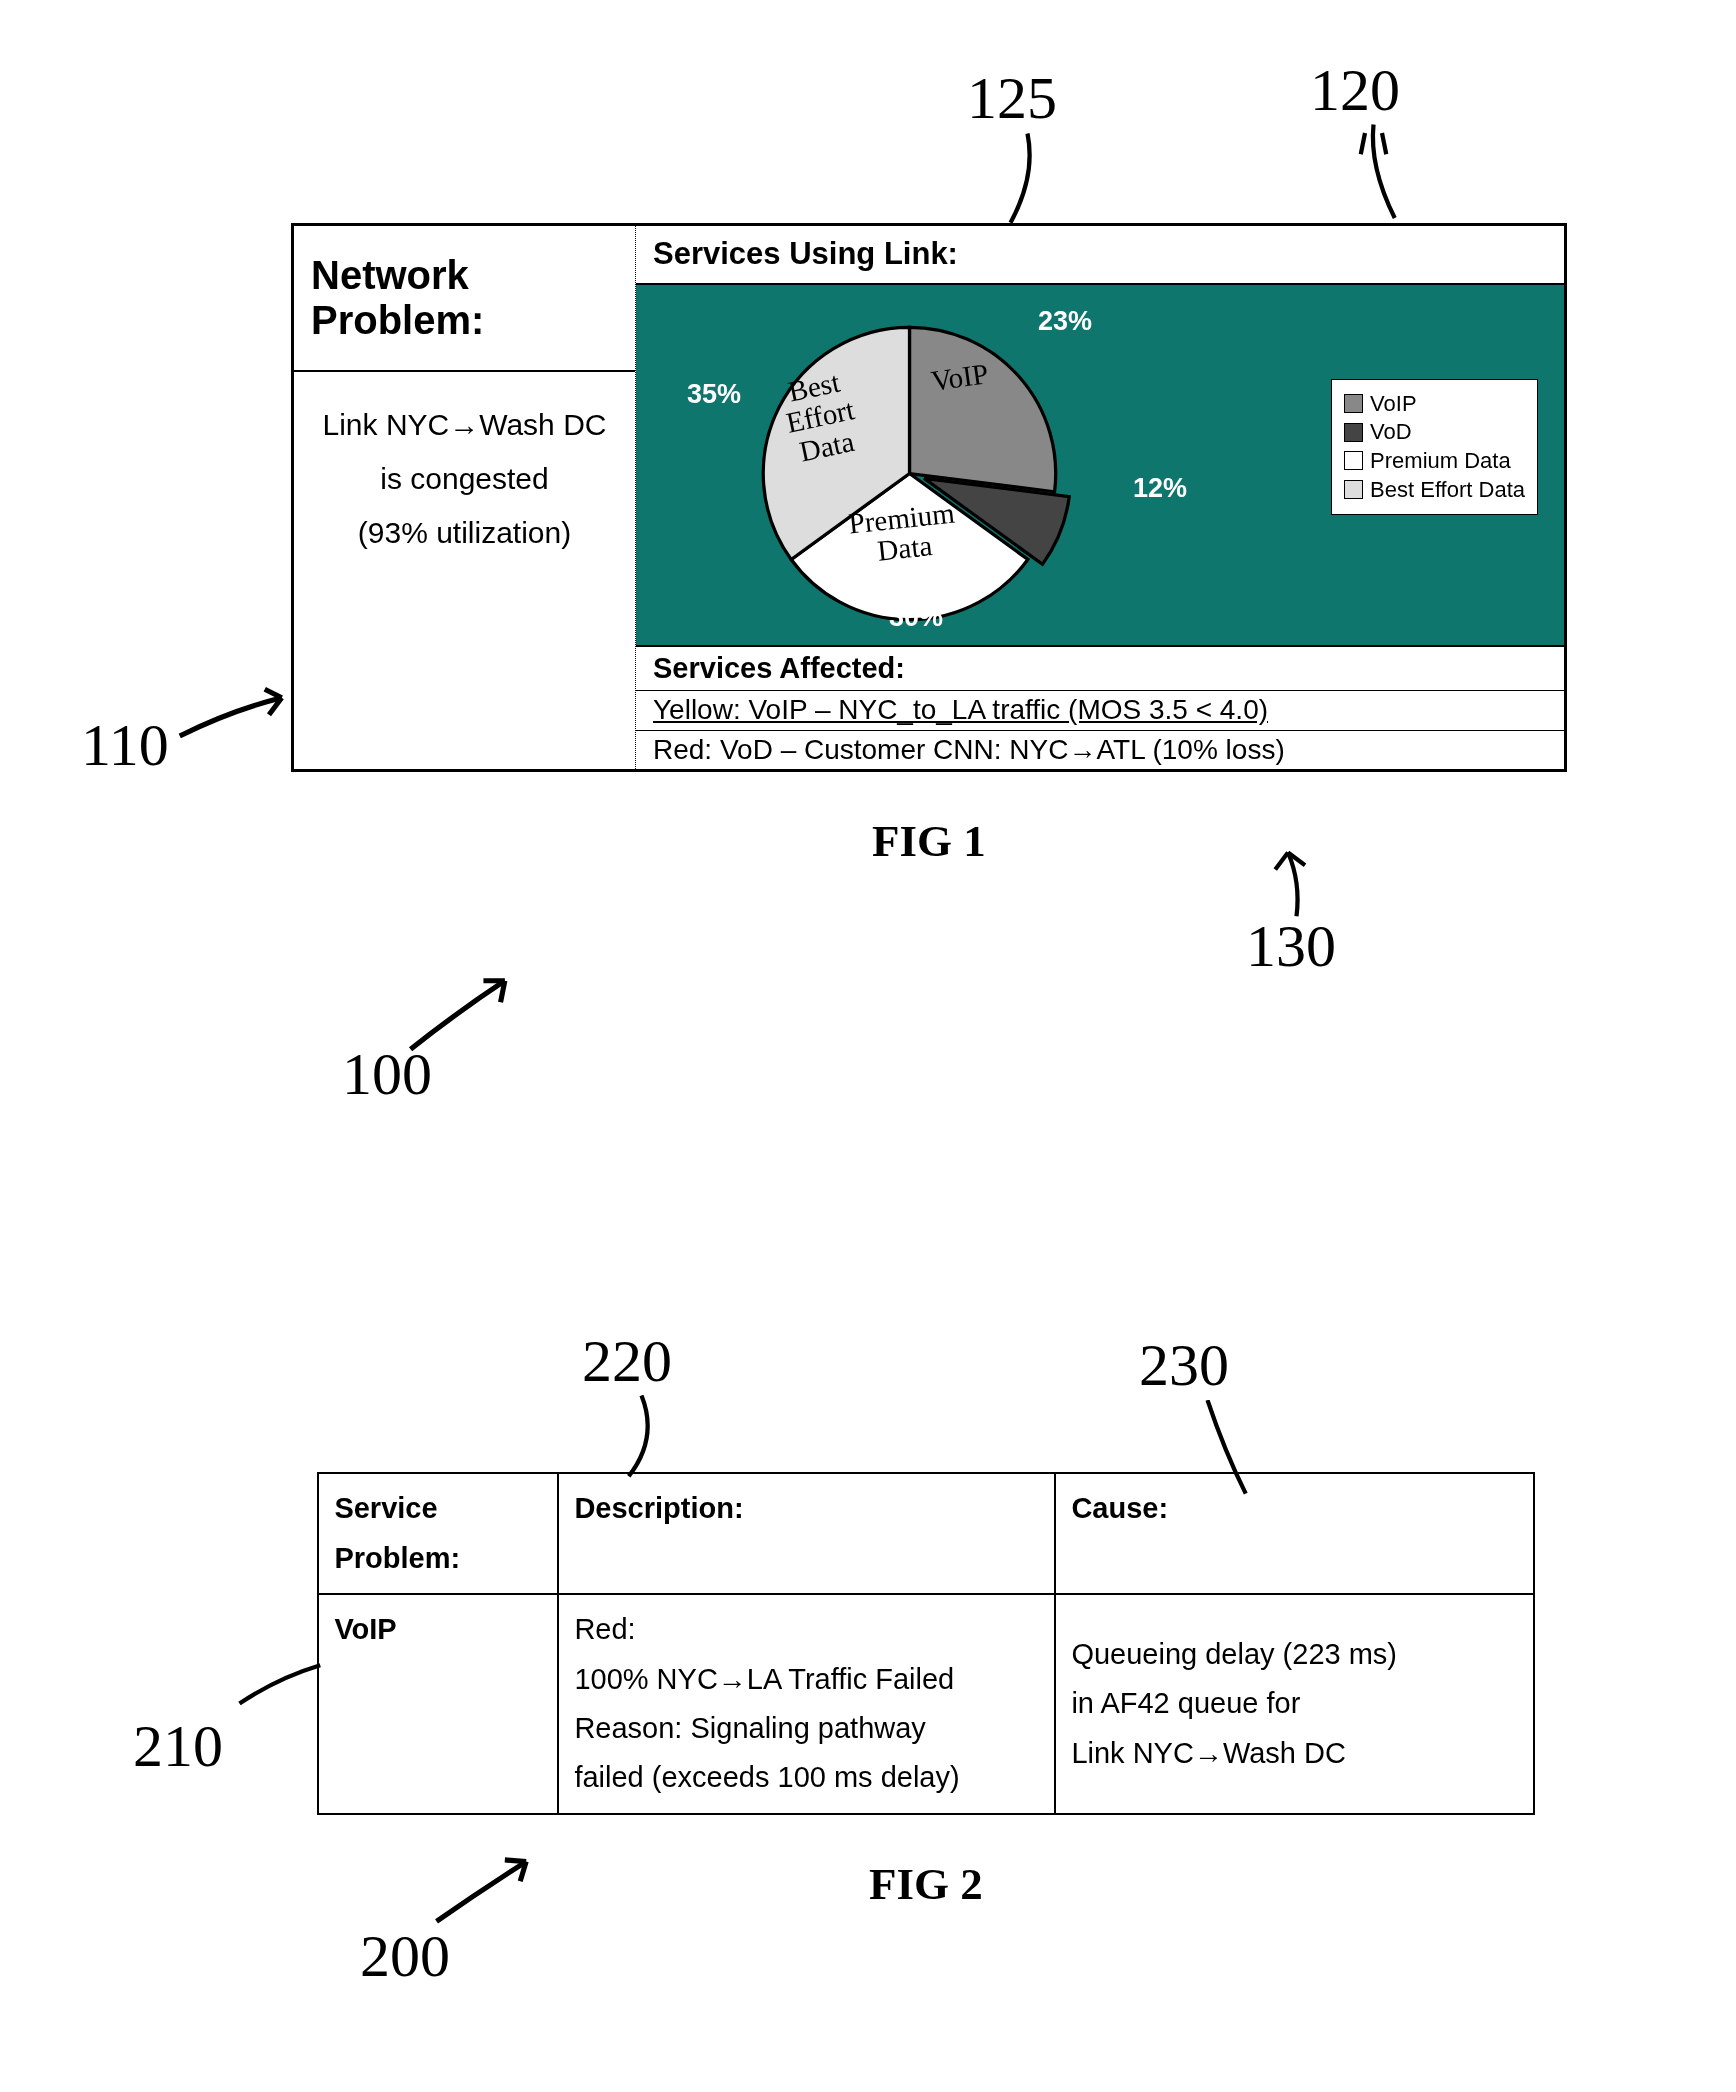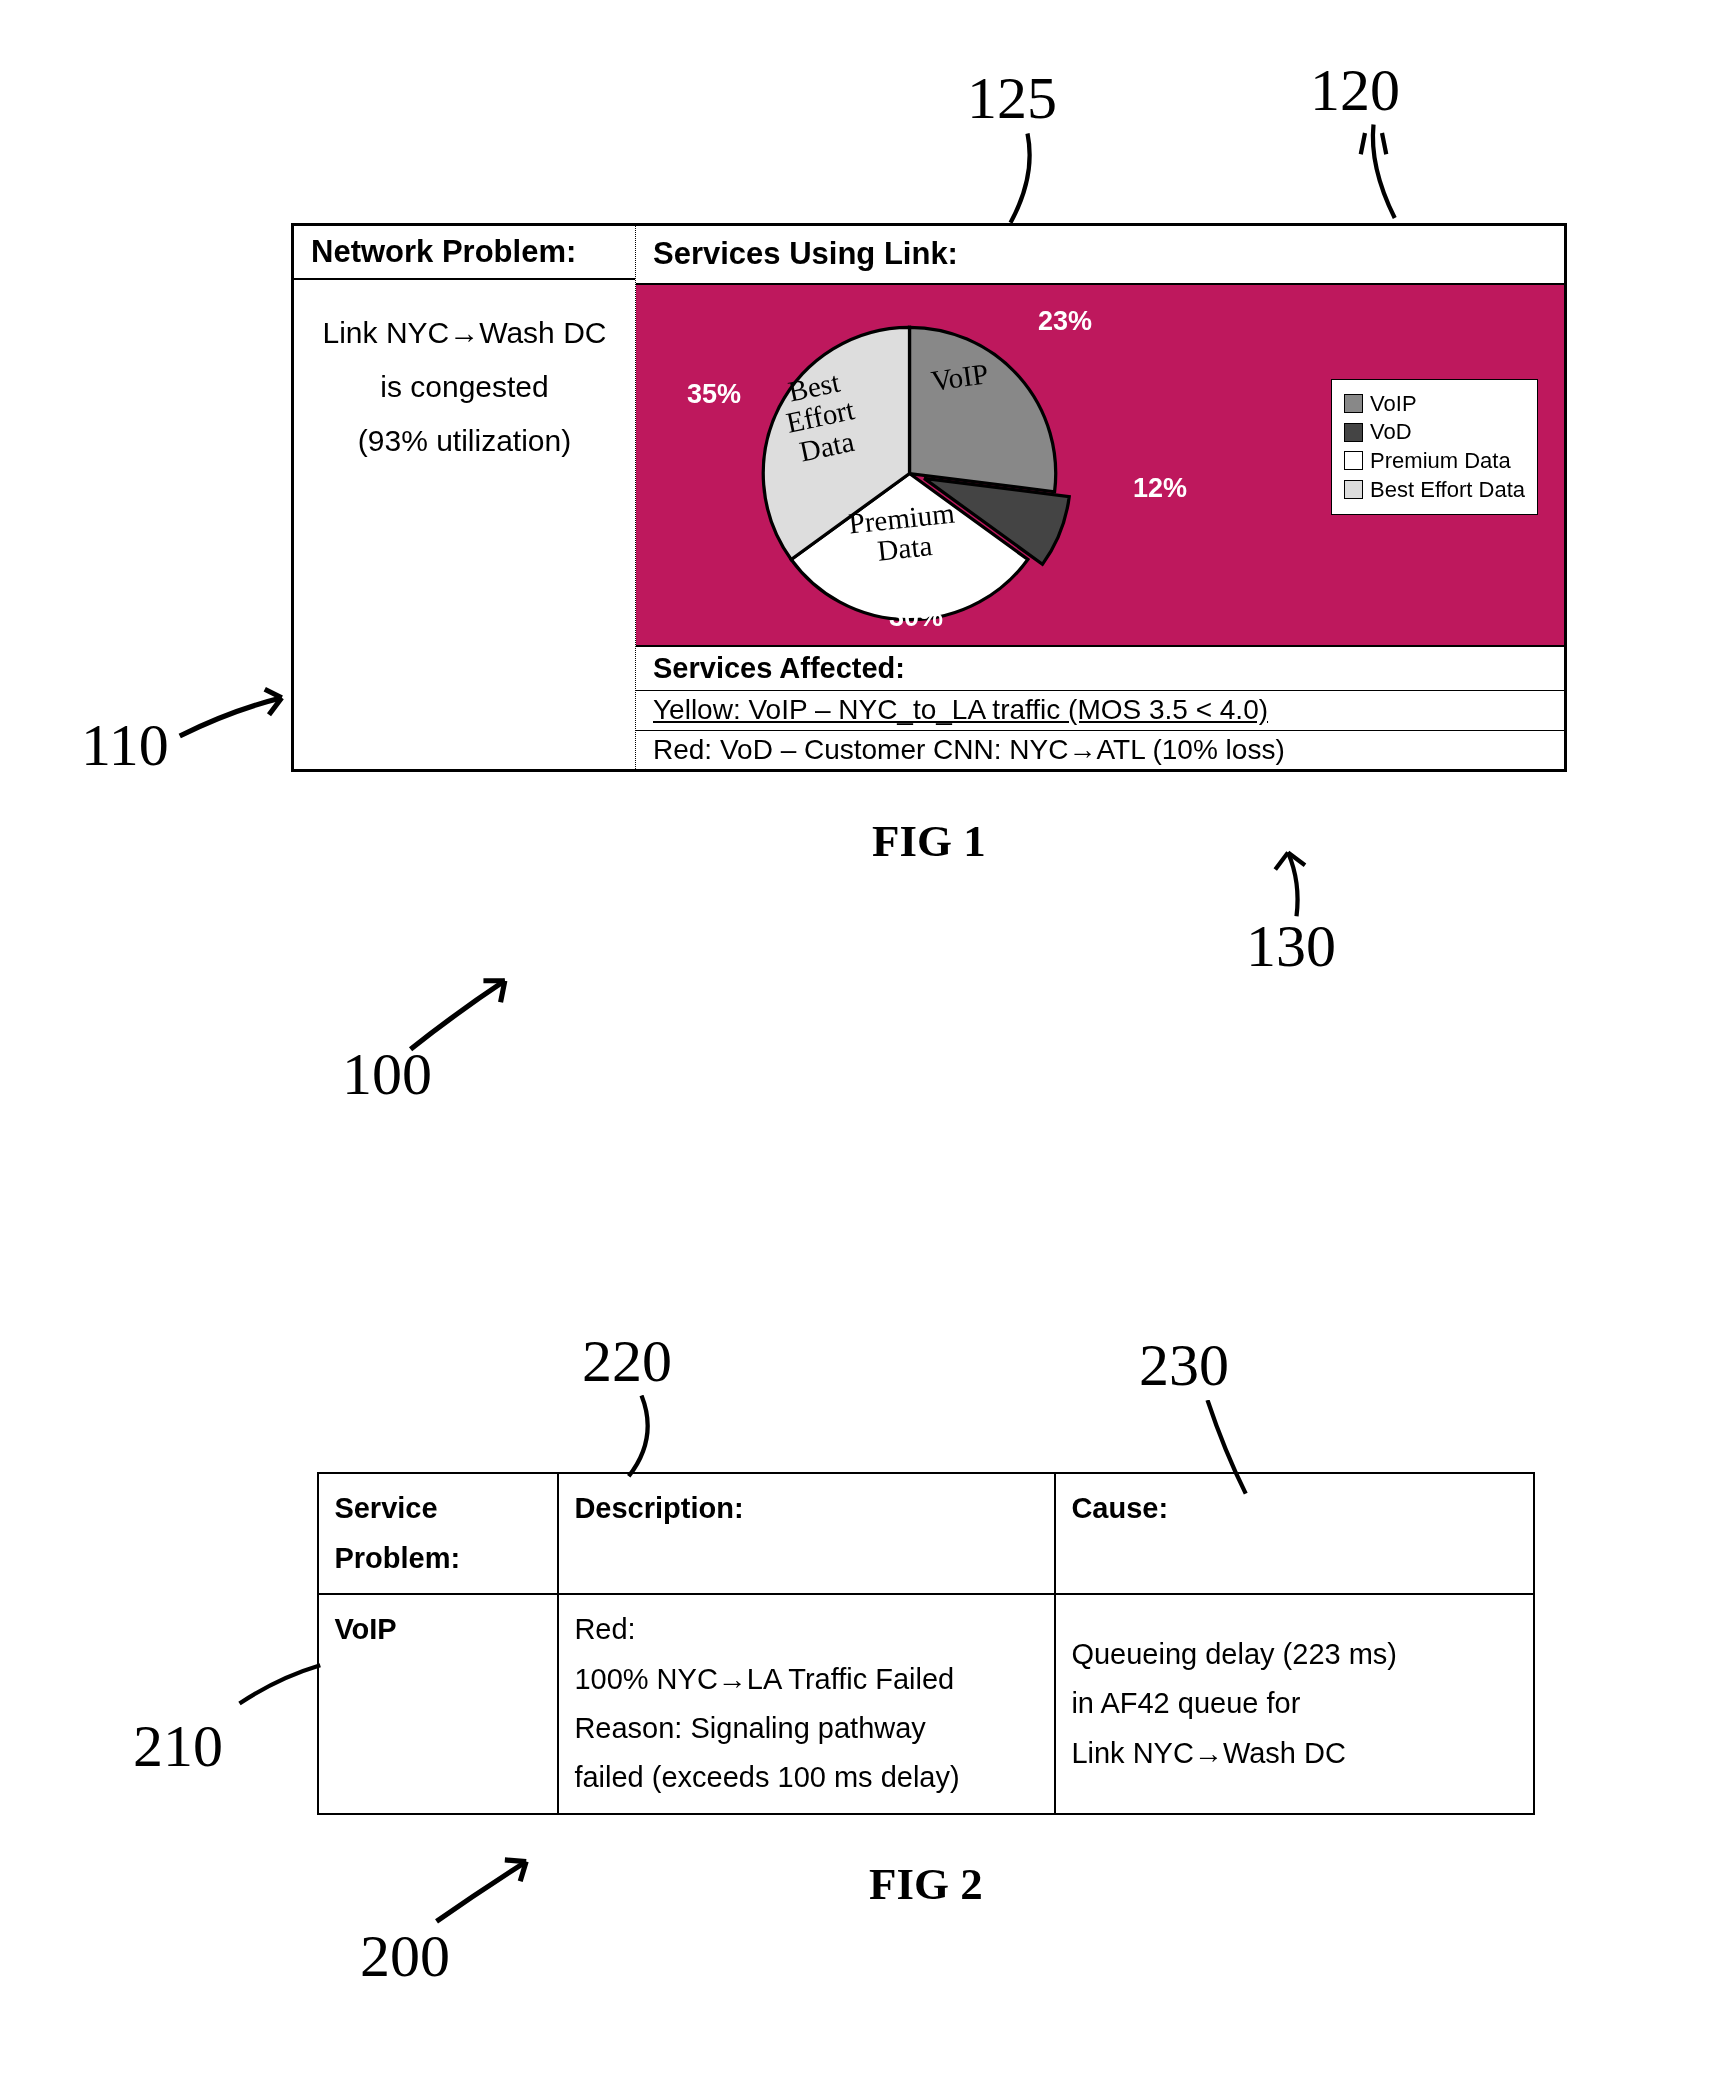--- a/index.html
+++ b/index.html
@@ -29,44 +29,44 @@
       flex-direction: row;
       width: 100%;
       background: #fff;
     }
     .fig1-left {
       width: 342px;
       border-right: 1.7px dotted #000;
     }
     .fig1-left-header {
       border-bottom: 2.6px solid #000;
-      padding: 8px 17px;
-      font-weight: bold;
-      font-size: 31px;
+      padding: 27px 17px;
+      font-weight: bold;
+      font-size: 40px;
     }
     .fig1-left-body {
       padding: 26px 13.7px 51px 13.7px;
       font-size: 30px;
       text-align: center;
       line-height: 1.8;
     }
     .fig1-right {
       flex: 1;
       display: flex;
       flex-direction: column;
       border-radius: 10px;
     }
     .fig1-right-header {
       border-bottom: 2.6px solid #000;
       padding: 10.3px 17px;
       font-weight: bold;
       font-size: 31px;
     }
     .pie-panel {
-      background: #be185d;
+      background: #0f766e;
       position: relative;
       height: 360px;
       overflow: hidden;
     }
     .pie-chart {
       position: absolute;
       left: 111px;
       top: 26px;
     }
     .pie-label {

